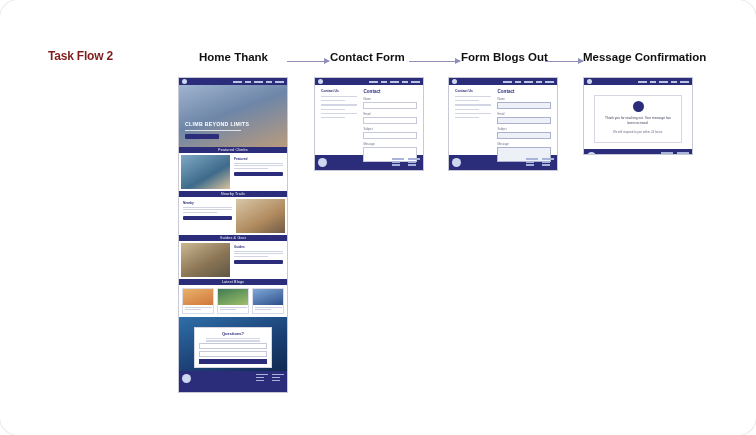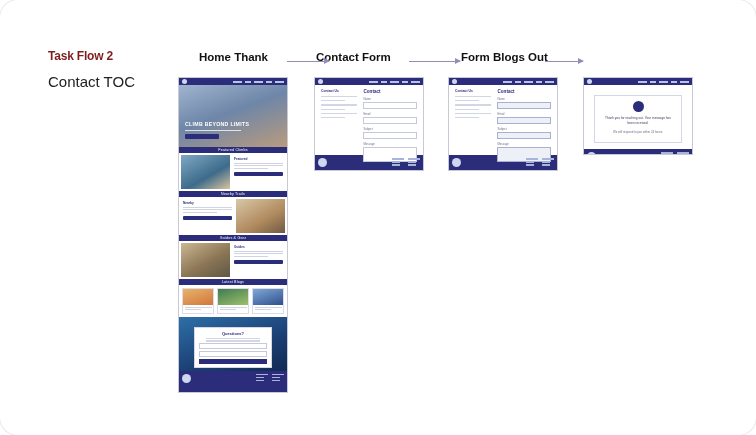--- a/index.html
+++ b/index.html
@@ -360,26 +360,26 @@
     line-height: 4.5px;
   }
 </style>
 </head>
 <body>
 
 <div id="canvas">
 
   <div id="title-block">
     <div id="title-main">Task Flow 2</div>
-    <div id="title-sub">Contact TOC</div>
   </div>
 
   <div class="col-heading" style="left:199px">Home Thank</div>
-  <div class="col-heading" style="left:316px">Contact Form</div>
+  <div class="col-heading" style="left:330px">Contact Form</div>
   <div class="col-heading" style="left:461px">Form Blogs Out</div>
+  <div class="col-heading" style="left:583px">Message Confirmation</div>
 
   <div class="arrow" style="left:287px;width:42px">
     <div class="line"></div>
     <div class="head"></div>
   </div>
   <div class="arrow" style="left:409px;width:51px">
     <div class="line"></div>
     <div class="head"></div>
   </div>
   <div class="arrow" style="left:545px;width:38px">

